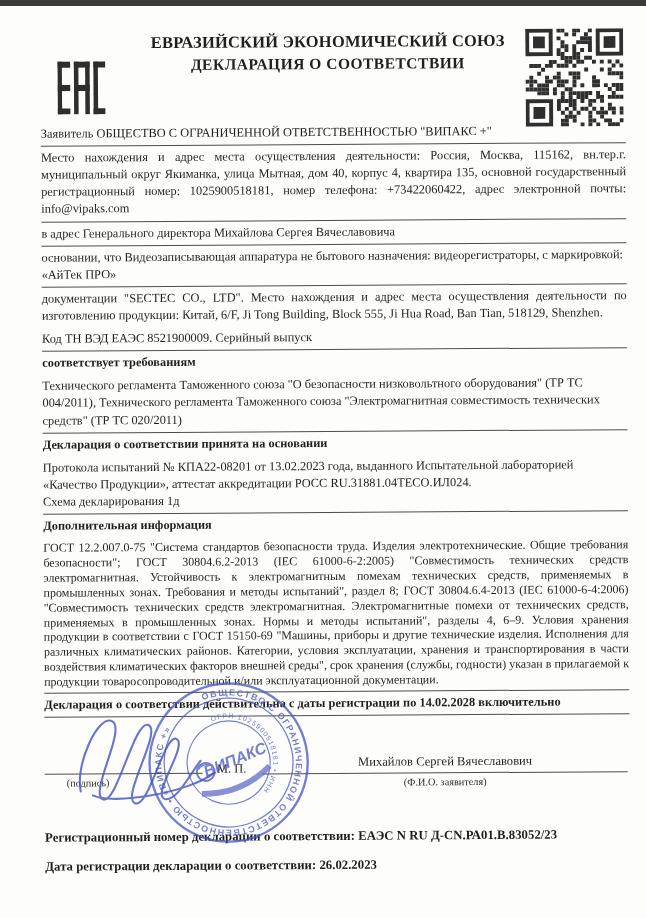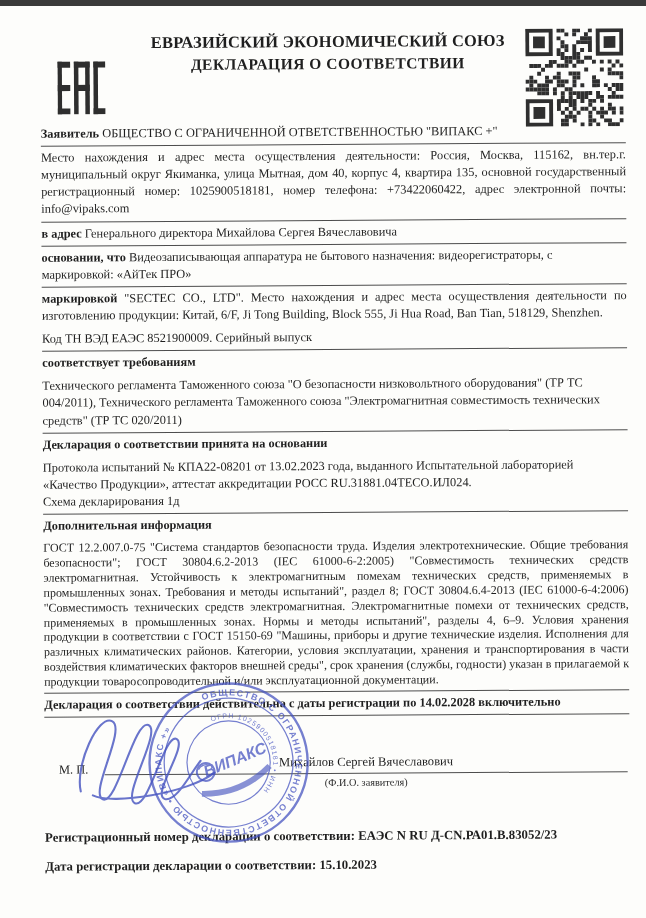--- a/index.html
+++ b/index.html
@@ -27,21 +27,21 @@
   .titles{text-align:center;padding:8px 80px 0 70px;}
   .title-union{font-weight:bold;font-size:16.5px;letter-spacing:.2px;white-space:nowrap;}
   .title-doc{font-weight:bold;font-size:15.5px;letter-spacing:.5px;margin-top:3px;}
   .eac-wrap{position:absolute;left:17px;top:36px;}
   .qr-wrap{position:absolute;right:2px;top:6px;width:98px;height:98px;}
   .qr-wrap svg{width:98px;height:98px;}
   
   .body{font-size:12.4px;line-height:1.38;}
   .sec{margin:0 0 3px 0;padding:0 0 3px 0;}
   .rule{border-bottom:1px solid var(--line);}
-  .lbl{font-weight:bold;}
+  .lbl{font-weight:normal;}
   .hdr{font-weight:bold;}
   .small-text{font-size:12px;line-height:1.24;text-align:justify;}
   .just{text-align:justify;}
   
   .sig-row{position:relative;display:flex;margin-top:30px;height:62px;}
   .sig-left{width:158px;padding-top:26px;}
   .sig-left .sig-line{border-bottom:1px solid var(--line);height:0;}
   .caption{font-size:10.3px;color:#2a2a2a;}
   .sig-left .caption{padding-left:22px;padding-top:2px;}
   .mp{width:58px;text-align:center;padding-top:14px;font-size:12.4px;}
@@ -301,21 +301,21 @@
     <main class="body">
 
       <p class="sec rule"><b class="lbl">Заявитель</b> <span>ОБЩЕСТВО С ОГРАНИЧЕННОЙ ОТВЕТСТВЕННОСТЬЮ "ВИПАКС +"</span></p>
 
       <p class="sec rule just">Место нахождения и адрес места осуществления деятельности: Россия, Москва, 115162, вн.тер.г. муниципальный округ Якиманка, улица Мытная, дом 40, корпус 4, квартира 135, основной государственный регистрационный номер: 1025900518181, номер телефона: +73422060422, адрес электронной почты: info@vipaks.com</p>
 
       <p class="sec rule"><b class="lbl">в адрес</b> <span>Генерального директора Михайлова Сергея Вячеславовича</span></p>
 
       <p class="sec rule"><b class="lbl">основании, что</b> <span>Видеозаписывающая аппаратура не бытового назначения: видеорегистраторы, с маркировкой: «АйТек ПРО»</span></p>
 
-      <p class="sec just"><b class="lbl">маркировкой</b> <span>"SECTEC CO., LTD". Место нахождения и адрес места осуществления деятельности по изготовлению продукции: Китай, 6/F, Ji Tong Building, Block 555, Ji Hua Road, Ban Tian, 518129, Shenzhen.</span></p>
+      <p class="sec just"><b class="lbl">документации</b> <span>"SECTEC CO., LTD". Место нахождения и адрес места осуществления деятельности по изготовлению продукции: Китай, 6/F, Ji Tong Building, Block 555, Ji Hua Road, Ban Tian, 518129, Shenzhen.</span></p>
 
       <p class="sec rule">Код ТН ВЭД ЕАЭС 8521900009. Серийный выпуск</p>
 
       <p class="sec hdr">соответствует требованиям</p>
 
       <p class="sec rule">Технического регламента Таможенного союза "О безопасности низковольтного оборудования" (ТР ТС 004/2011), Технического регламента Таможенного союза "Электромагнитная совместимость технических средств" (ТР ТС 020/2011)</p>
 
       <p class="sec hdr">Декларация о соответствии принята на основании</p>
 
       <p class="sec" style="margin-bottom:0;padding-bottom:0;">Протокола испытаний № КПА22-08201 от 13.02.2023 года, выданного Испытательной лабораторией «Качество Продукции», аттестат аккредитации РОСС RU.31881.04ТЕСО.ИЛ024.</p>
@@ -348,28 +348,32 @@
             <circle cx="85" cy="85" r="42" fill="none" stroke="var(--stamp-blue)" stroke-width="1.2"></circle>
             <text fill="var(--stamp-blue)" font-size="9" font-weight="bold" letter-spacing="1.4" font-family="Liberation Sans, sans-serif"><textPath href="#st-o">ОБЩЕСТВО С ОГРАНИЧЕННОЙ ОТВЕТСТВЕННОСТЬЮ • «ВИПАКС +»</textPath></text>
             <text fill="var(--stamp-blue)" font-size="7" letter-spacing="1.1" font-family="Liberation Sans, sans-serif"><textPath href="#st-i">ОГРН 1025900518181 • ИНН</textPath></text>
             <text x="92" y="90" text-anchor="middle" fill="var(--stamp-blue)" font-size="16" font-weight="bold" font-style="italic" font-family="Liberation Sans, sans-serif">ВИПАКС</text>
             <circle cx="60" cy="85" r="9" fill="none" stroke="var(--stamp-blue)" stroke-width="2"></circle>
             <path d="M54,80 a9,9 0 0,1 12,0" fill="none" stroke="var(--stamp-blue)" stroke-width="1.4"></path>
             <path d="M48,104 q37,16 74,0" fill="none" stroke="var(--stamp-blue)" stroke-width="6" opacity="0.85"></path>
           </g>
         </svg>
 
+        <div class="sig-left">
+          <div class="sig-line"></div>
+          <div class="caption">(подпись)</div>
+        </div>
         <div class="mp">М. П.</div>
         <div class="sig-right">
           <span class="name">Михайлов Сергей Вячеславович</span>
           <div class="name-line"></div>
           <div class="caption">(Ф.И.О. заявителя)</div>
         </div>
       </div>
 
       <div class="footer">
         <p class="foot-line"><span>Регистрационный номер декларации о соответствии:</span> <span>ЕАЭС N RU Д-CN.РА01.В.83052/23</span></p>
-        <p class="foot-line"><span>Дата регистрации декларации о соответствии:</span> <span>15.10.2023</span></p>
+        <p class="foot-line"><span>Дата регистрации декларации о соответствии:</span> <span>26.02.2023</span></p>
       </div>
 
     </main>
   </div>
 </div>
 
 </body></html>

